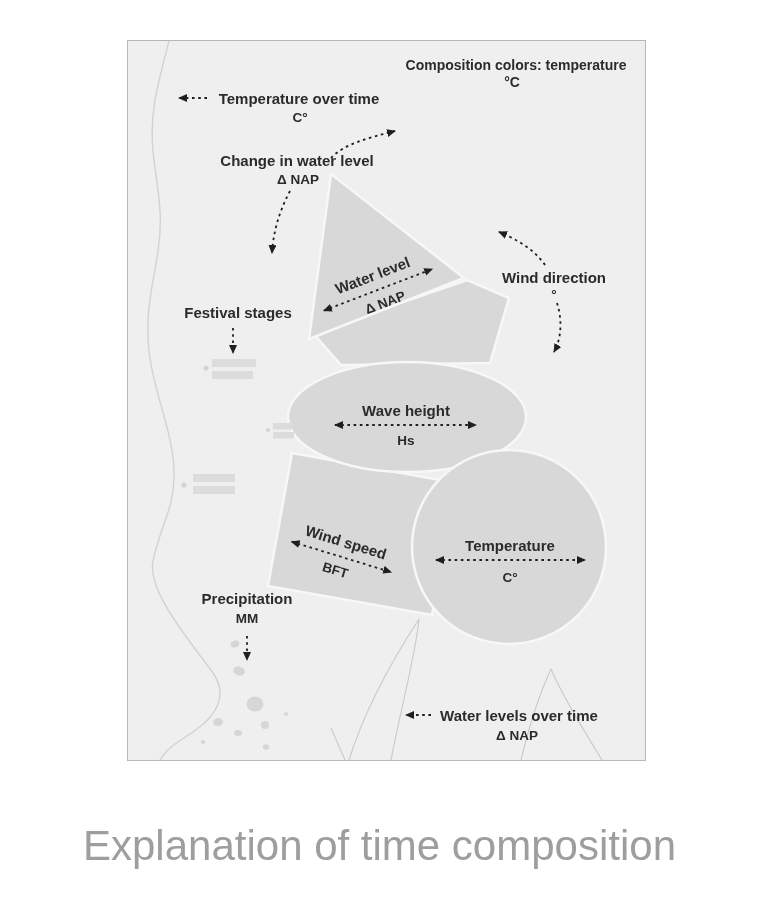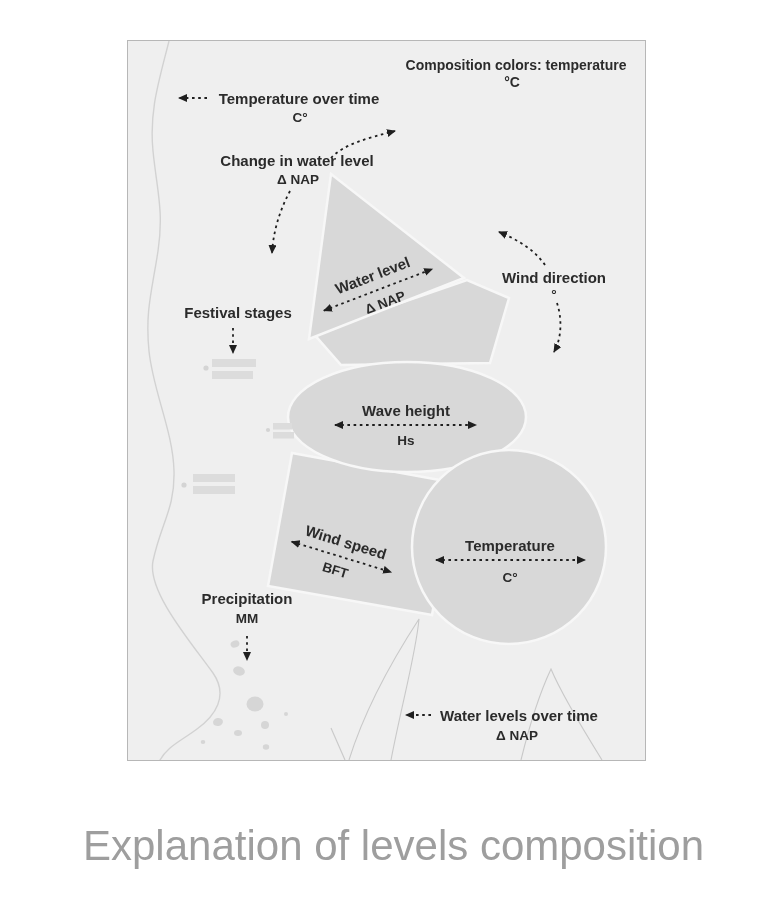--- a/index.html
+++ b/index.html
@@ -125,15 +125,15 @@
       <text class="t2" x="382" y="541" text-anchor="middle">C°</text>
 
       <text class="t1" x="119" y="563" text-anchor="middle">Precipitation</text>
       <text class="t2" x="119" y="582" text-anchor="middle">MM</text>
 
       <text class="t1" x="391" y="680" text-anchor="middle">Water levels over time</text>
       <text class="t2" x="389" y="699" text-anchor="middle">Δ NAP</text>
     </svg>
   </div>
 
-  <div class="caption">Explanation of levels composition</div>
+  <div class="caption">Explanation of time composition</div>
 
 </div>
 
 </body></html>

